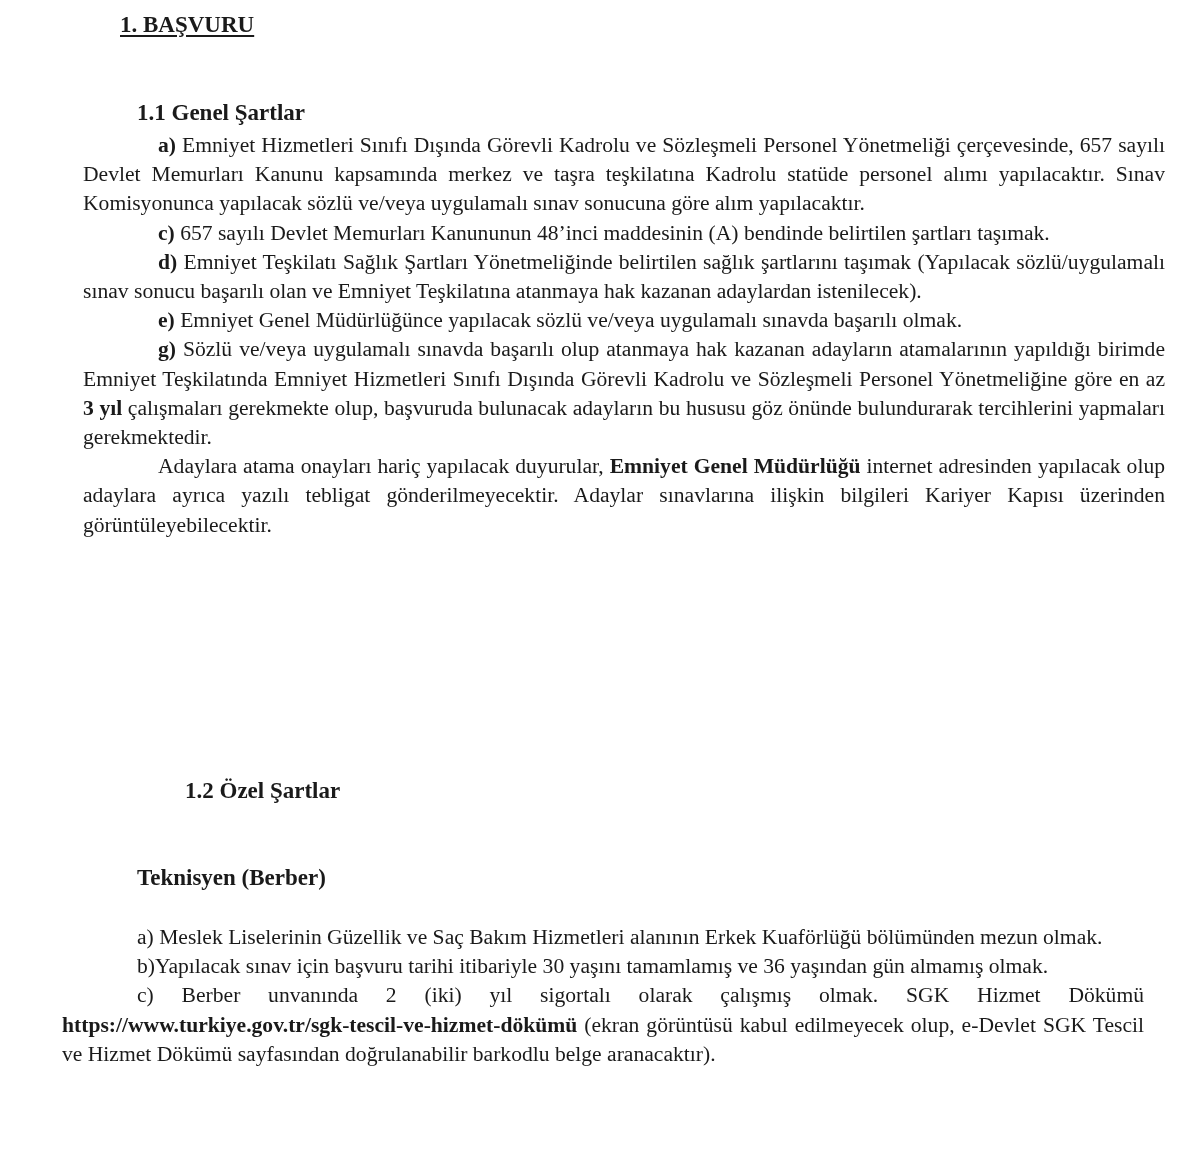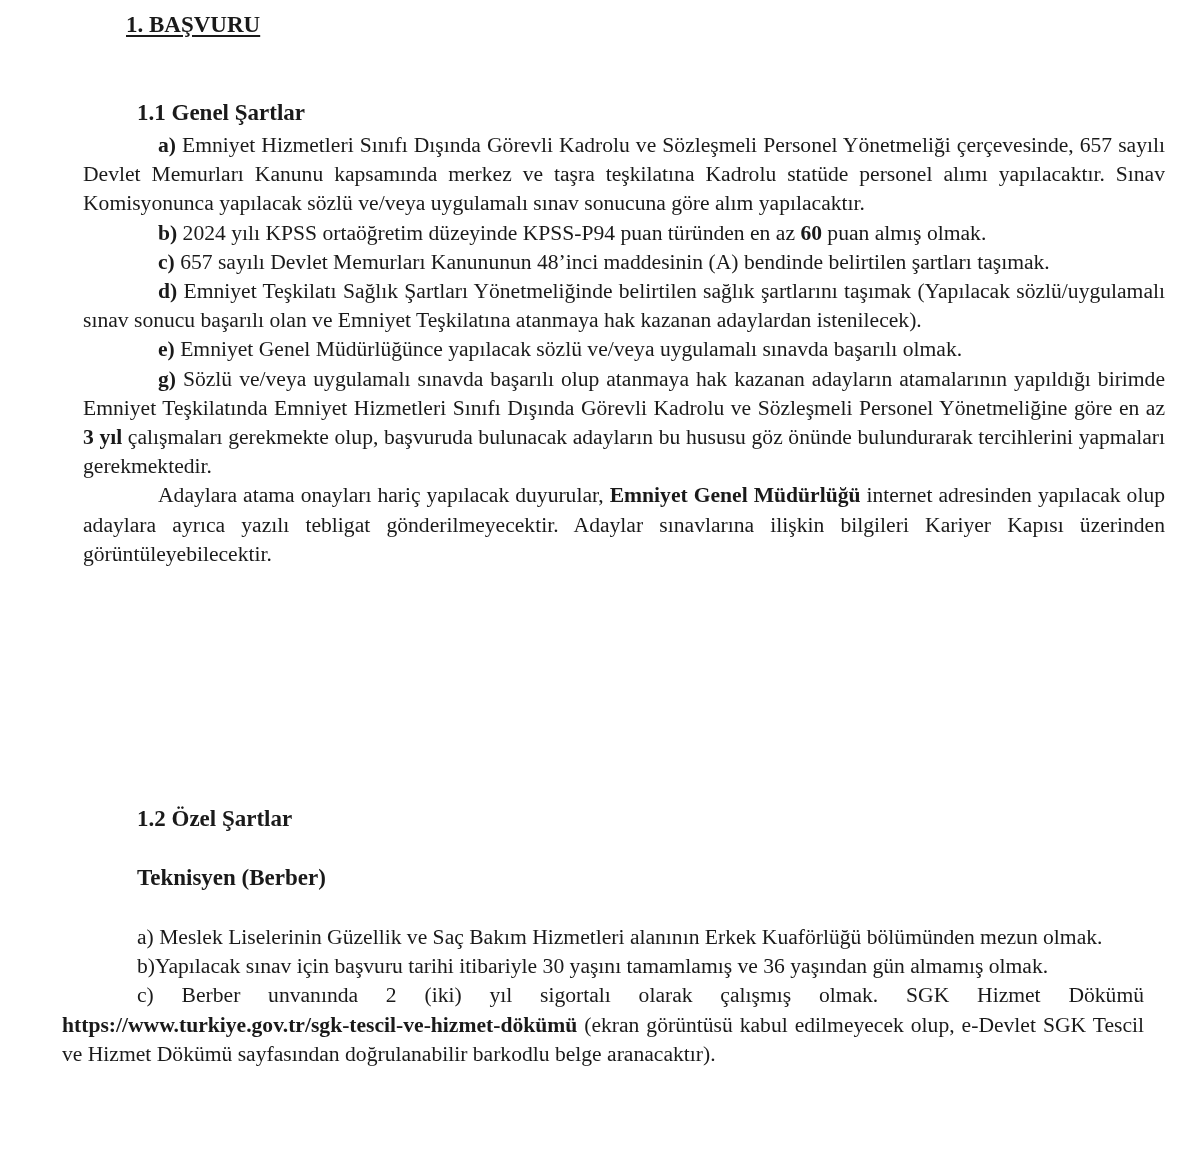--- a/index.html
+++ b/index.html
@@ -16,21 +16,21 @@
       color: #1a1a1a;
     }
     .page {
       position: absolute;
       left: 62px;
       top: 0;
       width: 1082px;
     }
     .h1 {
       position: absolute;
-      left: 64px;
+      left: 58px;
       top: 12px;
       font-size: 23px;
       font-weight: bold;
       text-decoration: underline;
       text-underline-offset: 3px;
       text-decoration-thickness: 2px;
       white-space: nowrap;
     }
     .h2 {
       position: absolute;
@@ -58,29 +58,28 @@
 <body>
 
 <div class="page">
 
   <div class="h1">1. BAŞVURU</div>
 
   <div class="h2" style="top:72px;margin-top:28px;">1.1 Genel Şartlar</div>
 
   <div class="block" style="top:131px;margin-left:21px;">
     <p class="para"><span class="lbl">a)</span><span> Emniyet Hizmetleri Sınıfı Dışında Görevli Kadrolu ve Sözleşmeli Personel Yönetmeliği çerçevesinde, 657 sayılı Devlet Memurları Kanunu kapsamında merkez ve taşra teşkilatına Kadrolu statüde personel alımı yapılacaktır. Sınav Komisyonunca yapılacak sözlü ve/veya uygulamalı sınav sonucuna göre alım yapılacaktır.</span></p>
-    <p class="para"><span class="lbl">b)</span><span> 2024 yılı KPSS ortaöğretim düzeyinde KPSS-P94 puan türünden en az </span><b>60</b><span> puan almış olmak.</span></p>
     <p class="para"><span class="lbl">c)</span><span> 657 sayılı Devlet Memurları Kanununun 48’inci maddesinin (A) bendinde belirtilen şartları taşımak.</span></p>
     <p class="para"><span class="lbl">d)</span><span> Emniyet Teşkilatı Sağlık Şartları Yönetmeliğinde belirtilen sağlık şartlarını taşımak (Yapılacak sözlü/uygulamalı sınav sonucu başarılı olan ve Emniyet Teşkilatına atanmaya hak kazanan adaylardan istenilecek).</span></p>
     <p class="para"><span class="lbl">e)</span><span> Emniyet Genel Müdürlüğünce yapılacak sözlü ve/veya uygulamalı sınavda başarılı olmak.</span></p>
     <p class="para"><span class="lbl">g)</span><span> Sözlü ve/veya uygulamalı sınavda başarılı olup atanmaya hak kazanan adayların atamalarının yapıldığı birimde Emniyet Teşkilatında Emniyet Hizmetleri Sınıfı Dışında Görevli Kadrolu ve Sözleşmeli Personel Yönetmeliğine göre en az </span><b>3 yıl</b><span> çalışmaları gerekmekte olup, başvuruda bulunacak adayların bu hususu göz önünde bulundurarak tercihlerini yapmaları gerekmektedir.</span></p>
     <p class="para"><span>Adaylara atama onayları hariç yapılacak duyurular, </span><b>Emniyet Genel Müdürlüğü</b><span> internet adresinden yapılacak olup adaylara ayrıca yazılı tebligat gönderilmeyecektir. Adaylar sınavlarına ilişkin bilgileri Kariyer Kapısı üzerinden görüntüleyebilecektir.</span></p>
   </div>
 
-  <div class="h2" style="top:806px;">1.2 Özel Şartlar</div>
+  <div class="h2" style="top:778px;margin-left:48px;">1.2 Özel Şartlar</div>
 
   <div class="h2" style="top:865px;">Teknisyen (Berber)</div>
 
   <div class="block" style="top:923px;">
     <p class="para">a) Meslek Liselerinin Güzellik ve Saç Bakım Hizmetleri alanının Erkek Kuaförlüğü bölümünden mezun olmak.</p>
     <p class="para">b)Yapılacak sınav için başvuru tarihi itibariyle 30 yaşını tamamlamış ve 36 yaşından gün almamış olmak.</p>
     <p class="para"><span>c) Berber unvanında 2 (iki) yıl sigortalı olarak çalışmış olmak. SGK Hizmet Dökümü </span><b>https://www.turkiye.gov.tr/sgk-tescil-ve-hizmet-dökümü</b><span> (ekran görüntüsü kabul edilmeyecek olup, e-Devlet SGK Tescil ve Hizmet Dökümü sayfasından doğrulanabilir barkodlu belge aranacaktır).</span></p>
   </div>
 
 </div>

